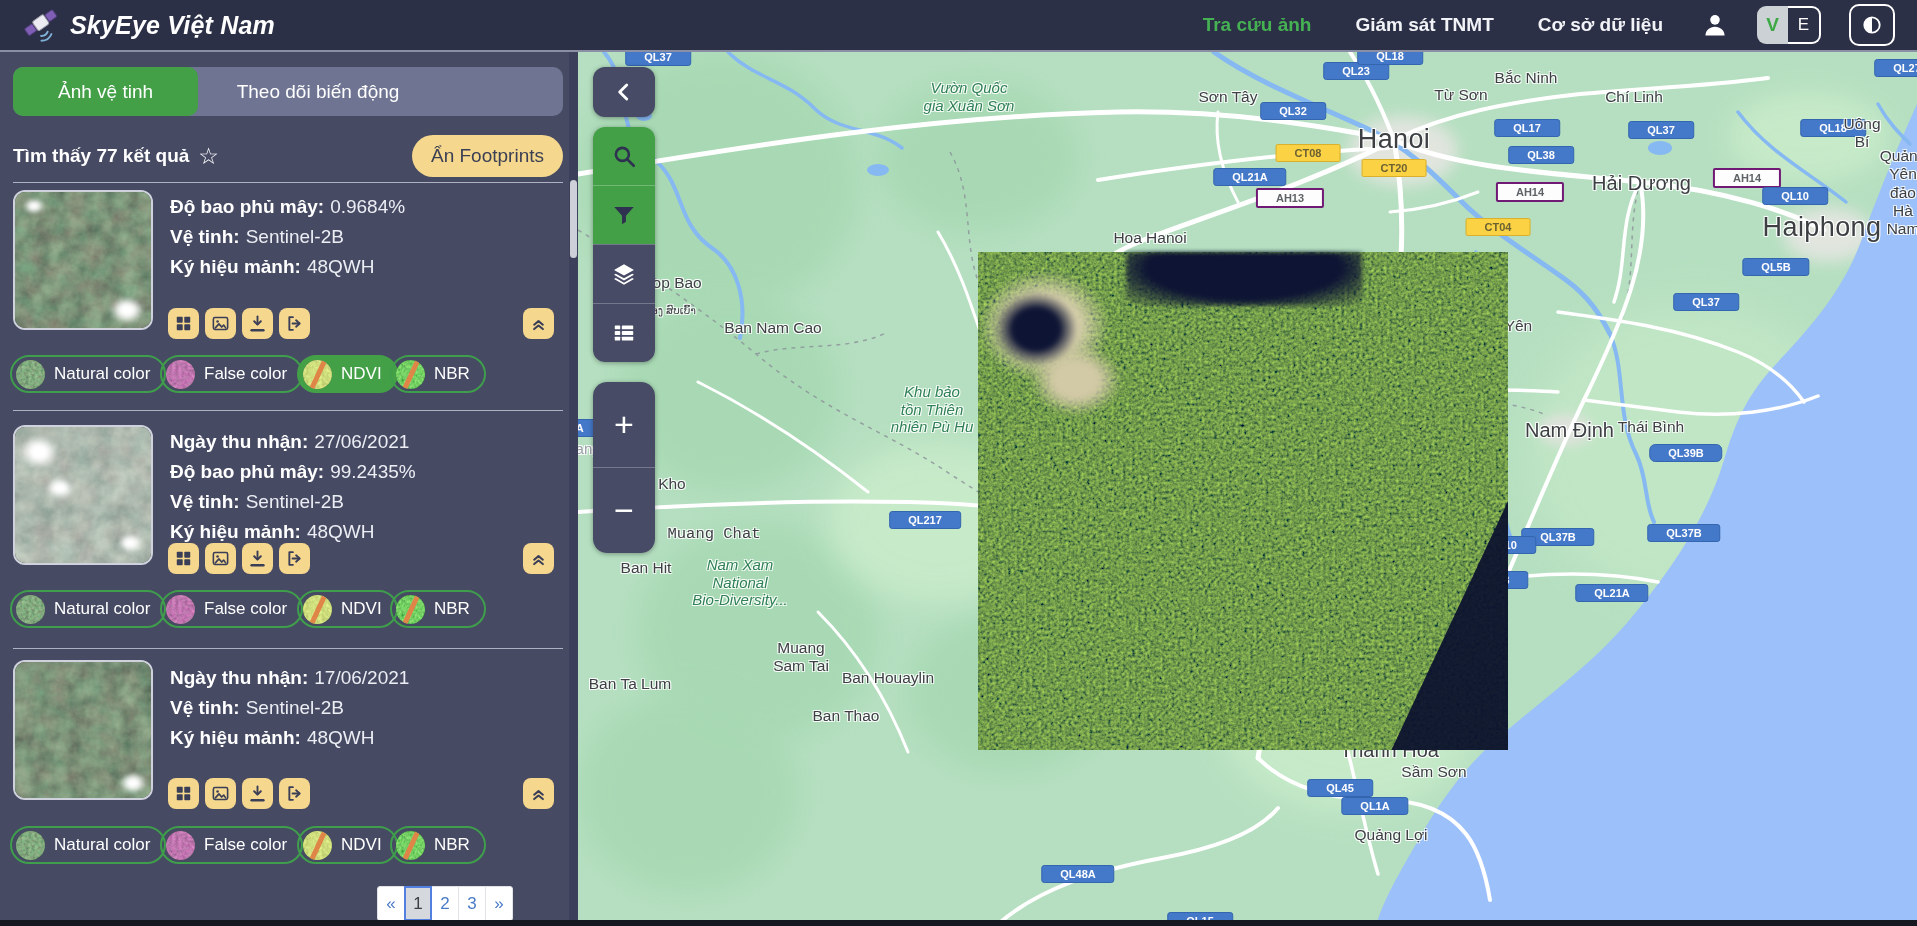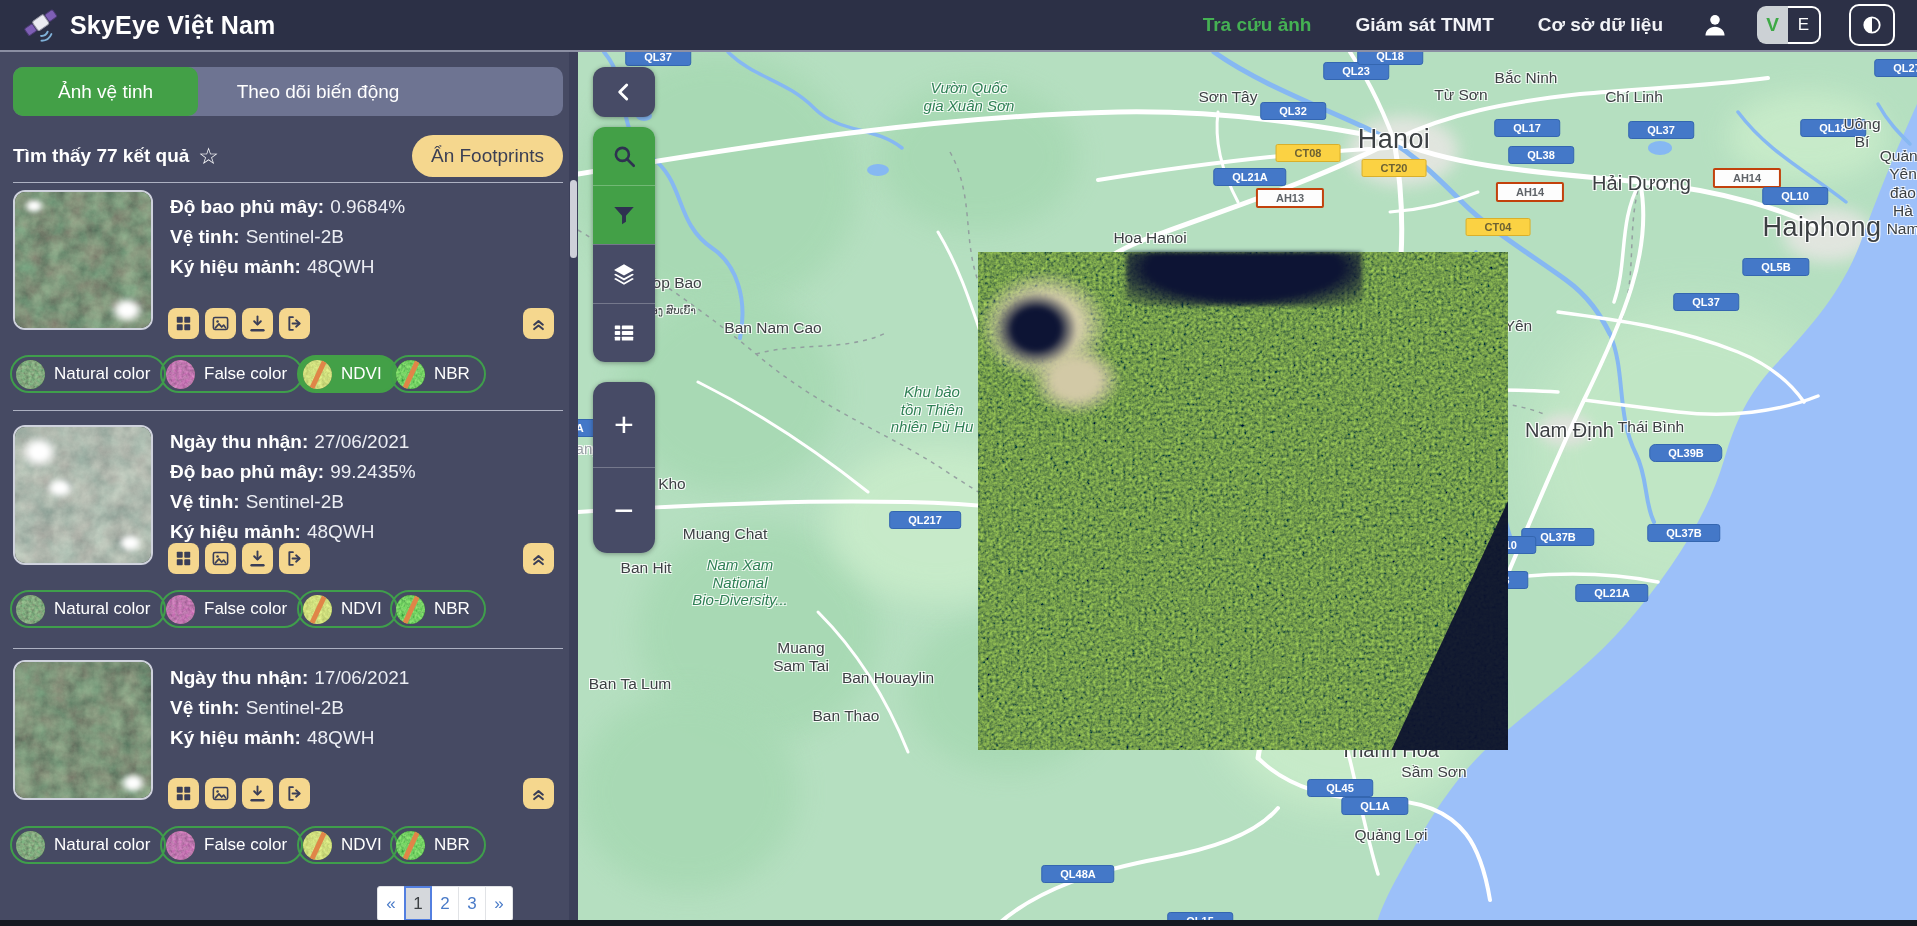--- a/index.html
+++ b/index.html
@@ -2,21 +2,21 @@
 <html><head>
 <meta charset="utf-8">
 <style>
   html,body{margin:0;padding:0;background:#20232f;font-family:"Liberation Sans",sans-serif;}
   #app{position:relative;width:1917px;height:926px;overflow:hidden;background:#2c3046;}
 
   
   .navbar{position:absolute;top:0;left:0;width:100%;height:52px;background:#2c3046;
     border-bottom:2px solid #8b8fa3;box-sizing:border-box;display:flex;align-items:center;
     justify-content:space-between;padding:0 22px;z-index:50;}
-  .brand{display:flex;align-items:center;gap:10px;}
+  .brand{display:flex;align-items:center;gap:10px;font-style:italic;}
   .brand-logo{width:38px;height:38px;}
   .brand-title{color:#fff;font-size:25px;font-weight:bold;letter-spacing:.2px;}
   .nav-right{display:flex;align-items:center;gap:38px;}
   .nav-links{display:flex;gap:44px;}
   .nav-link{color:#f2f3f7;font-size:19px;font-weight:bold;cursor:pointer;white-space:nowrap;}
   .nav-link.active{color:#45b153;}
   .icon-cluster{display:flex;align-items:center;gap:28px;}
   .person-btn{width:28px;height:28px;color:#fff;cursor:pointer;}
   .person-btn svg{width:100%;height:100%;}
   .lang{display:flex;cursor:pointer;}
@@ -68,21 +68,21 @@
   .vthumb{position:absolute;right:1px;top:128px;width:7px;height:78px;background:#ced0d9;border-radius:4px;cursor:pointer;}
 
   
   .map{position:absolute;left:578px;top:52px;width:1339px;height:874px;background:#b5dfc0;overflow:hidden;}
   .blob{position:absolute;border-radius:50%;}
   .geo{position:absolute;left:0;top:0;z-index:2;}
   .badge{position:absolute;z-index:4;transform:translate(-50%,-50%);font-size:11px;font-weight:bold;
     padding:2px 18px;border-radius:3px;white-space:nowrap;}
   .badge.blue{background:#4478c8;color:#fff;border:1px solid #3466b0;}
   .badge.yellow{background:#fbd243;color:#6c6133;border:1px solid #d9af2b;border-radius:2px;}
-  .badge.white{background:#fdfdfd;color:#5f6368;border:2px solid #c2410c;border-radius:2px;}
+  .badge.white{background:#fdfdfd;color:#5f6368;border:2px solid #701a75;border-radius:2px;}
   .mlabel{position:absolute;z-index:5;transform:translate(-50%,-50%);text-align:center;white-space:pre-line;
     color:#3c4043;line-height:1.18;
     text-shadow:-1px -1px 0 rgba(255,255,255,.85),1px -1px 0 rgba(255,255,255,.85),
                 -1px 1px 0 rgba(255,255,255,.85),1px 1px 0 rgba(255,255,255,.85);}
   .mlabel.xl{font-size:27px;letter-spacing:.4px;}
   .mlabel.lg{font-size:20px;padding-left:7px;}
   .mlabel.md{font-size:15.5px;}
   .mlabel.sm{font-size:10.5px;}
   .mlabel.gray{font-size:15px;color:#9aa0a6;}
   .mlabel.park{font-size:15px;color:#2f8055;font-style:italic;}
@@ -579,21 +579,21 @@
         <div class="mlabel md" style="left: 919px; top: 274px;">Hưng Yên</div>
         <div class="mlabel lg" style="left: 988px; top: 379px;">Nam Định</div>
         <div class="mlabel md" style="left: 1073px; top: 375px;">Thái Bình</div>
         <div class="mlabel lg" style="left: 808px; top: 699px;">Thanh Hóa</div>
         <div class="mlabel md" style="left: 856px; top: 720px;">Sầm Sơn</div>
         <div class="mlabel md" style="left: 813px; top: 783px;">Quảng Lợi</div>
         <div class="mlabel md" style="left: 195px; top: 276px;">Ban Nam Cao</div>
         <div class="mlabel md" style="left: 94px; top: 231px;">Sop Bao</div>
         <div class="mlabel sm" style="left: 90px; top: 258px;">ເມືອງ ສົບເບົ້າ</div>
         <div class="mlabel md" style="left: 78px; top: 432px;">Ban Kho</div>
-        <div class="mlabel md" style="left: 147px; top: 482px;">Muang Chat</div>
+        <div class="mlabel md" style="left: 136px; top: 482px; font-family: Liberation Mono, monospace;">Muang Chat</div>
         <div class="mlabel md" style="left: 68px; top: 516px;">Ban Hit</div>
         <div class="mlabel md" style="left: 223px; top: 605px;">Muang
 Sam Tai</div>
         <div class="mlabel md" style="left: 310px; top: 626px;">Ban Houaylin</div>
         <div class="mlabel md" style="left: 268px; top: 664px;">Ban Thao</div>
         <div class="mlabel md" style="left: 52px; top: 632px;">Ban Ta Lum</div>
         <div class="mlabel gray" style="left: 23px; top: 397px;">ang Xai</div>
         <div class="mlabel park" style="left: 391px; top: 45px;">Vườn Quốc
 gia Xuân Sơn</div>
         <div class="mlabel park" style="left: 354px; top: 358px;">Khu bảo

